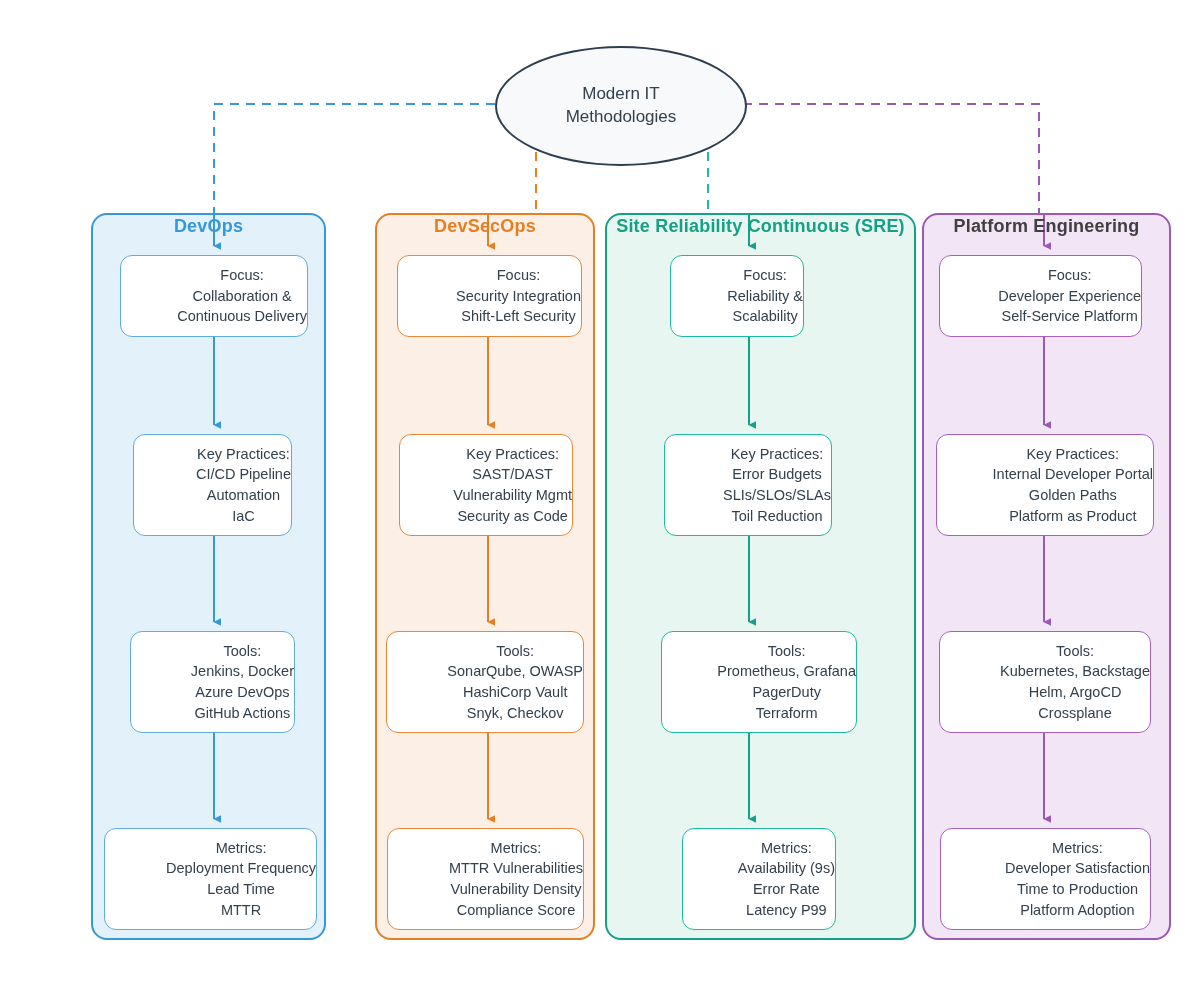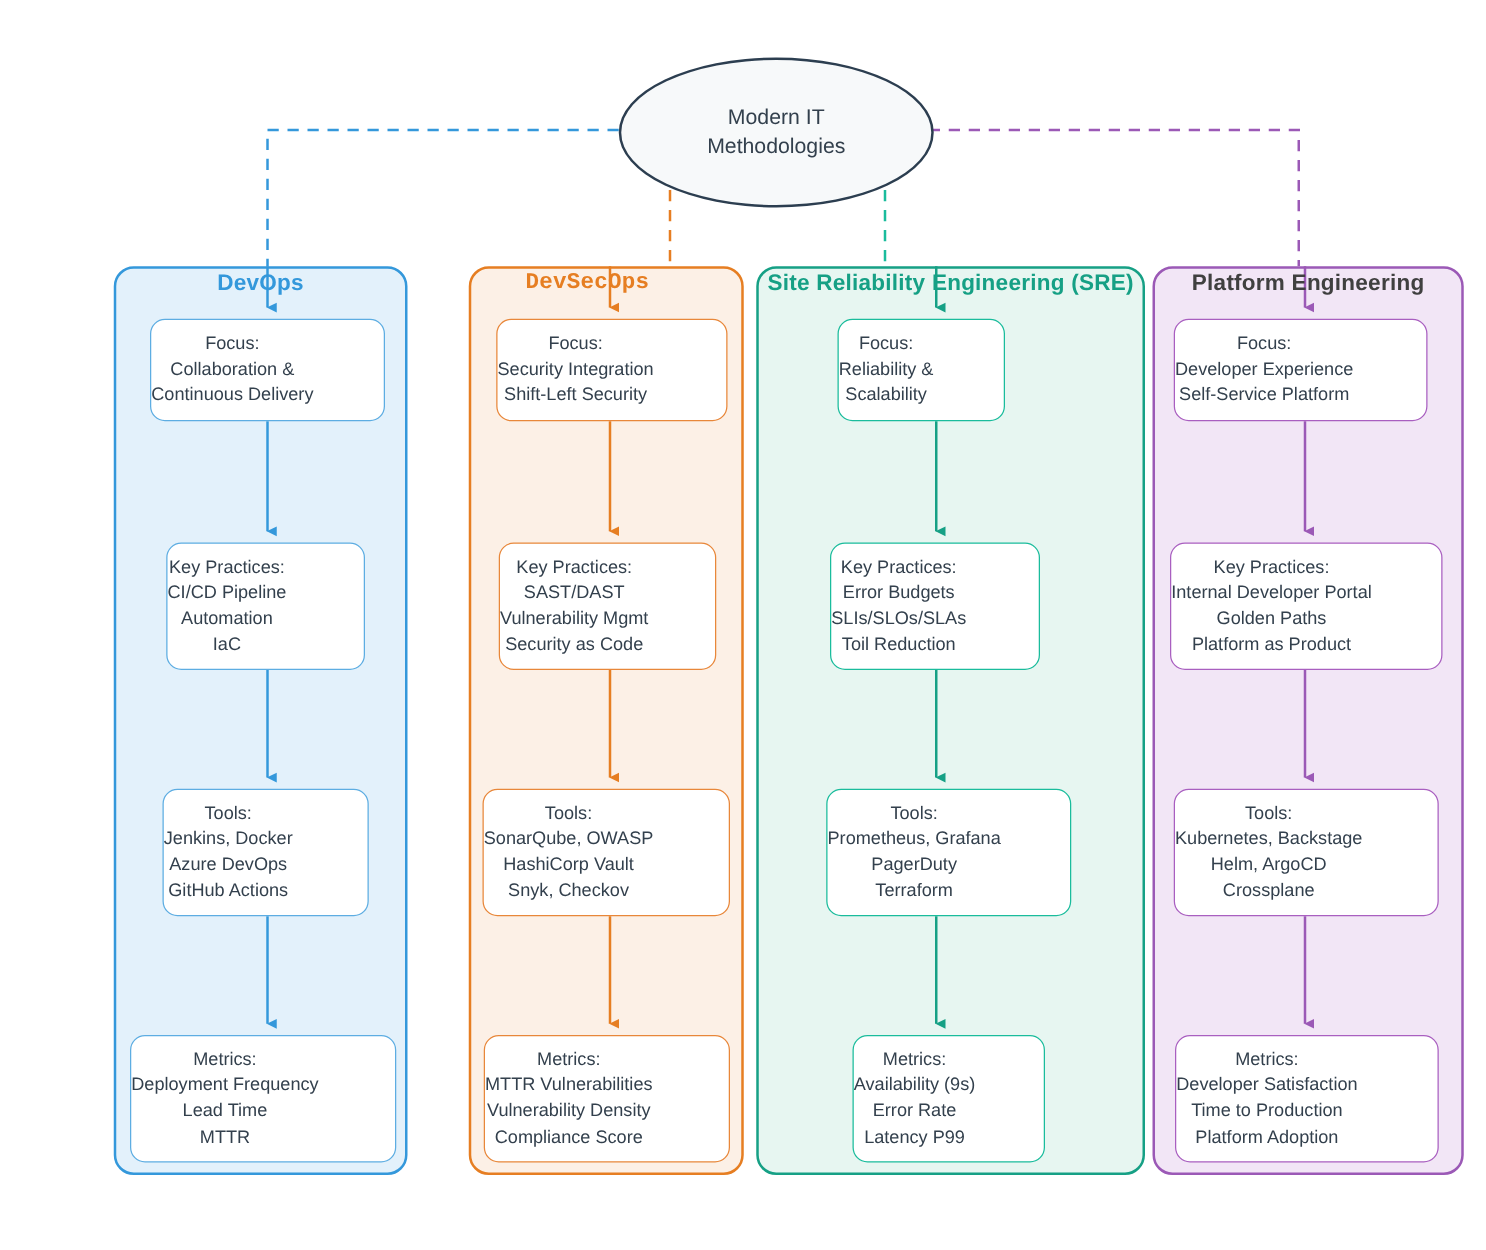--- a/index.html
+++ b/index.html
@@ -17,21 +17,21 @@
 
   
   .column{position:absolute;top:213px;height:727px;border-radius:16px;border-width:2.4px;
     border-style:solid;box-sizing:border-box;z-index:1;}
   .col-title{position:absolute;top:216px;width:100%;text-align:center;
     font-size:18px;font-weight:bold;z-index:5;letter-spacing:.2px;}
 
   
   .card{position:absolute;background:#ffffff;border-radius:12px;border-width:1.7px;
     border-style:solid;box-sizing:border-box;display:flex;align-items:center;
-    justify-content:flex-start;z-index:4;}
+    justify-content:flex-end;z-index:4;}
   .card-text{font-size:14.5px;line-height:1.42;color:#33404d;text-align:center;
     white-space:pre-line;}
 
   
   #wires{position:absolute;inset:0;z-index:3;pointer-events:none;}
   #dashwires{position:absolute;inset:0;z-index:2;pointer-events:none;}
 </style>
 </head>
 <body>
 
@@ -114,21 +114,21 @@
 Azure DevOps
 GitHub Actions</div>
       </div>
       <div class="card" style="left: 68px; top: 828px; width: 213px; height: 102px; border-color: rgb(93, 173, 226);">
         <div class="card-text">Metrics:
 Deployment Frequency
 Lead Time
 MTTR</div>
       </div>
       <div class="column" style="left: 339px; width: 220px; background: rgb(252, 240, 230); border-color: rgb(230, 126, 34);"></div>
-      <div class="col-title" style="left: 324px; width: 220px; color: rgb(230, 126, 34); font-family: Liberation Mono, monospace;">DevSecOps</div>
+      <div class="col-title" style="left: 339px; width: 220px; color: rgb(230, 126, 34);">DevSecOps</div>
       <div class="card" style="left: 361px; top: 255px; width: 185px; height: 82px; border-color: rgb(232, 135, 58);">
         <div class="card-text">Focus:
 Security Integration
 Shift-Left Security</div>
       </div>
       <div class="card" style="left: 363px; top: 434px; width: 174px; height: 102px; border-color: rgb(232, 135, 58);">
         <div class="card-text">Key Practices:
 SAST/DAST
 Vulnerability Mgmt
 Security as Code</div>
@@ -139,21 +139,21 @@
 HashiCorp Vault
 Snyk, Checkov</div>
       </div>
       <div class="card" style="left: 351px; top: 828px; width: 197px; height: 102px; border-color: rgb(232, 135, 58);">
         <div class="card-text">Metrics:
 MTTR Vulnerabilities
 Vulnerability Density
 Compliance Score</div>
       </div>
       <div class="column" style="left: 569px; width: 311px; background: rgb(231, 246, 241); border-color: rgb(22, 160, 133);"></div>
-      <div class="col-title" style="left: 569px; width: 311px; color: rgb(22, 160, 133);">Site Reliability Engineering (SRE)</div>
+      <div class="col-title" style="left: 569px; width: 311px; color: rgb(22, 160, 133);">Site Reliability Continuous (SRE)</div>
       <div class="card" style="left: 634px; top: 255px; width: 134px; height: 82px; border-color: rgb(26, 188, 156);">
         <div class="card-text">Focus:
 Reliability &amp;
 Scalability</div>
       </div>
       <div class="card" style="left: 628px; top: 434px; width: 168px; height: 102px; border-color: rgb(26, 188, 156);">
         <div class="card-text">Key Practices:
 Error Budgets
 SLIs/SLOs/SLAs
 Toil Reduction</div>

